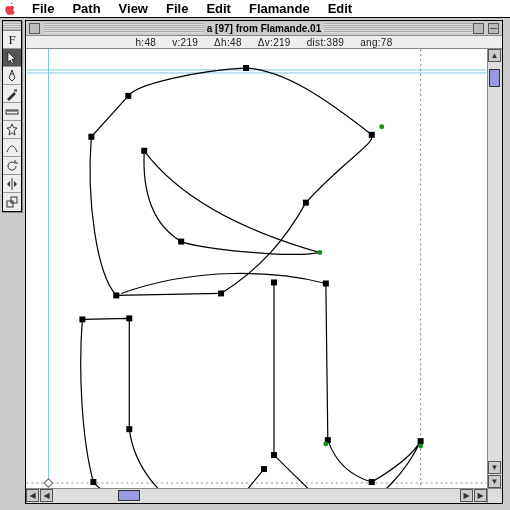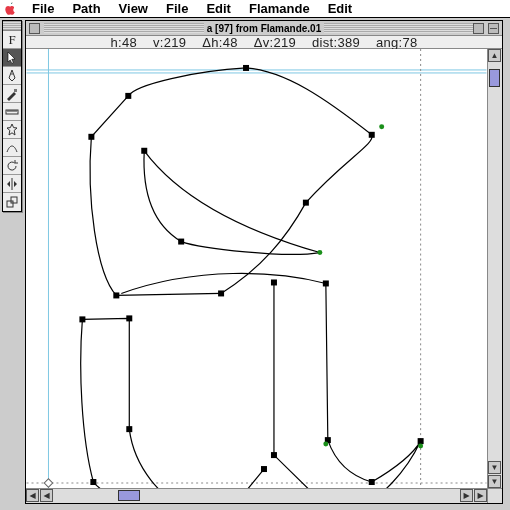--- a/index.html
+++ b/index.html
@@ -97,21 +97,21 @@
   }
   
   .infostrip {
     height: 13px;
     background: #eeeeee;
     border-bottom: 1px solid #888;
     display: flex;
     align-items: center;
     justify-content: center;
     gap: 16px;
-    font-size: 13px;
+    font-size: 10px;
     color: #222;
     letter-spacing: 0.3px;
   }
   .infostrip .pair { white-space: nowrap; }
   
   .workarea {
     flex: 1;
     display: grid;
     grid-template-columns: 1fr 15px;
     grid-template-rows: 1fr 15px;

